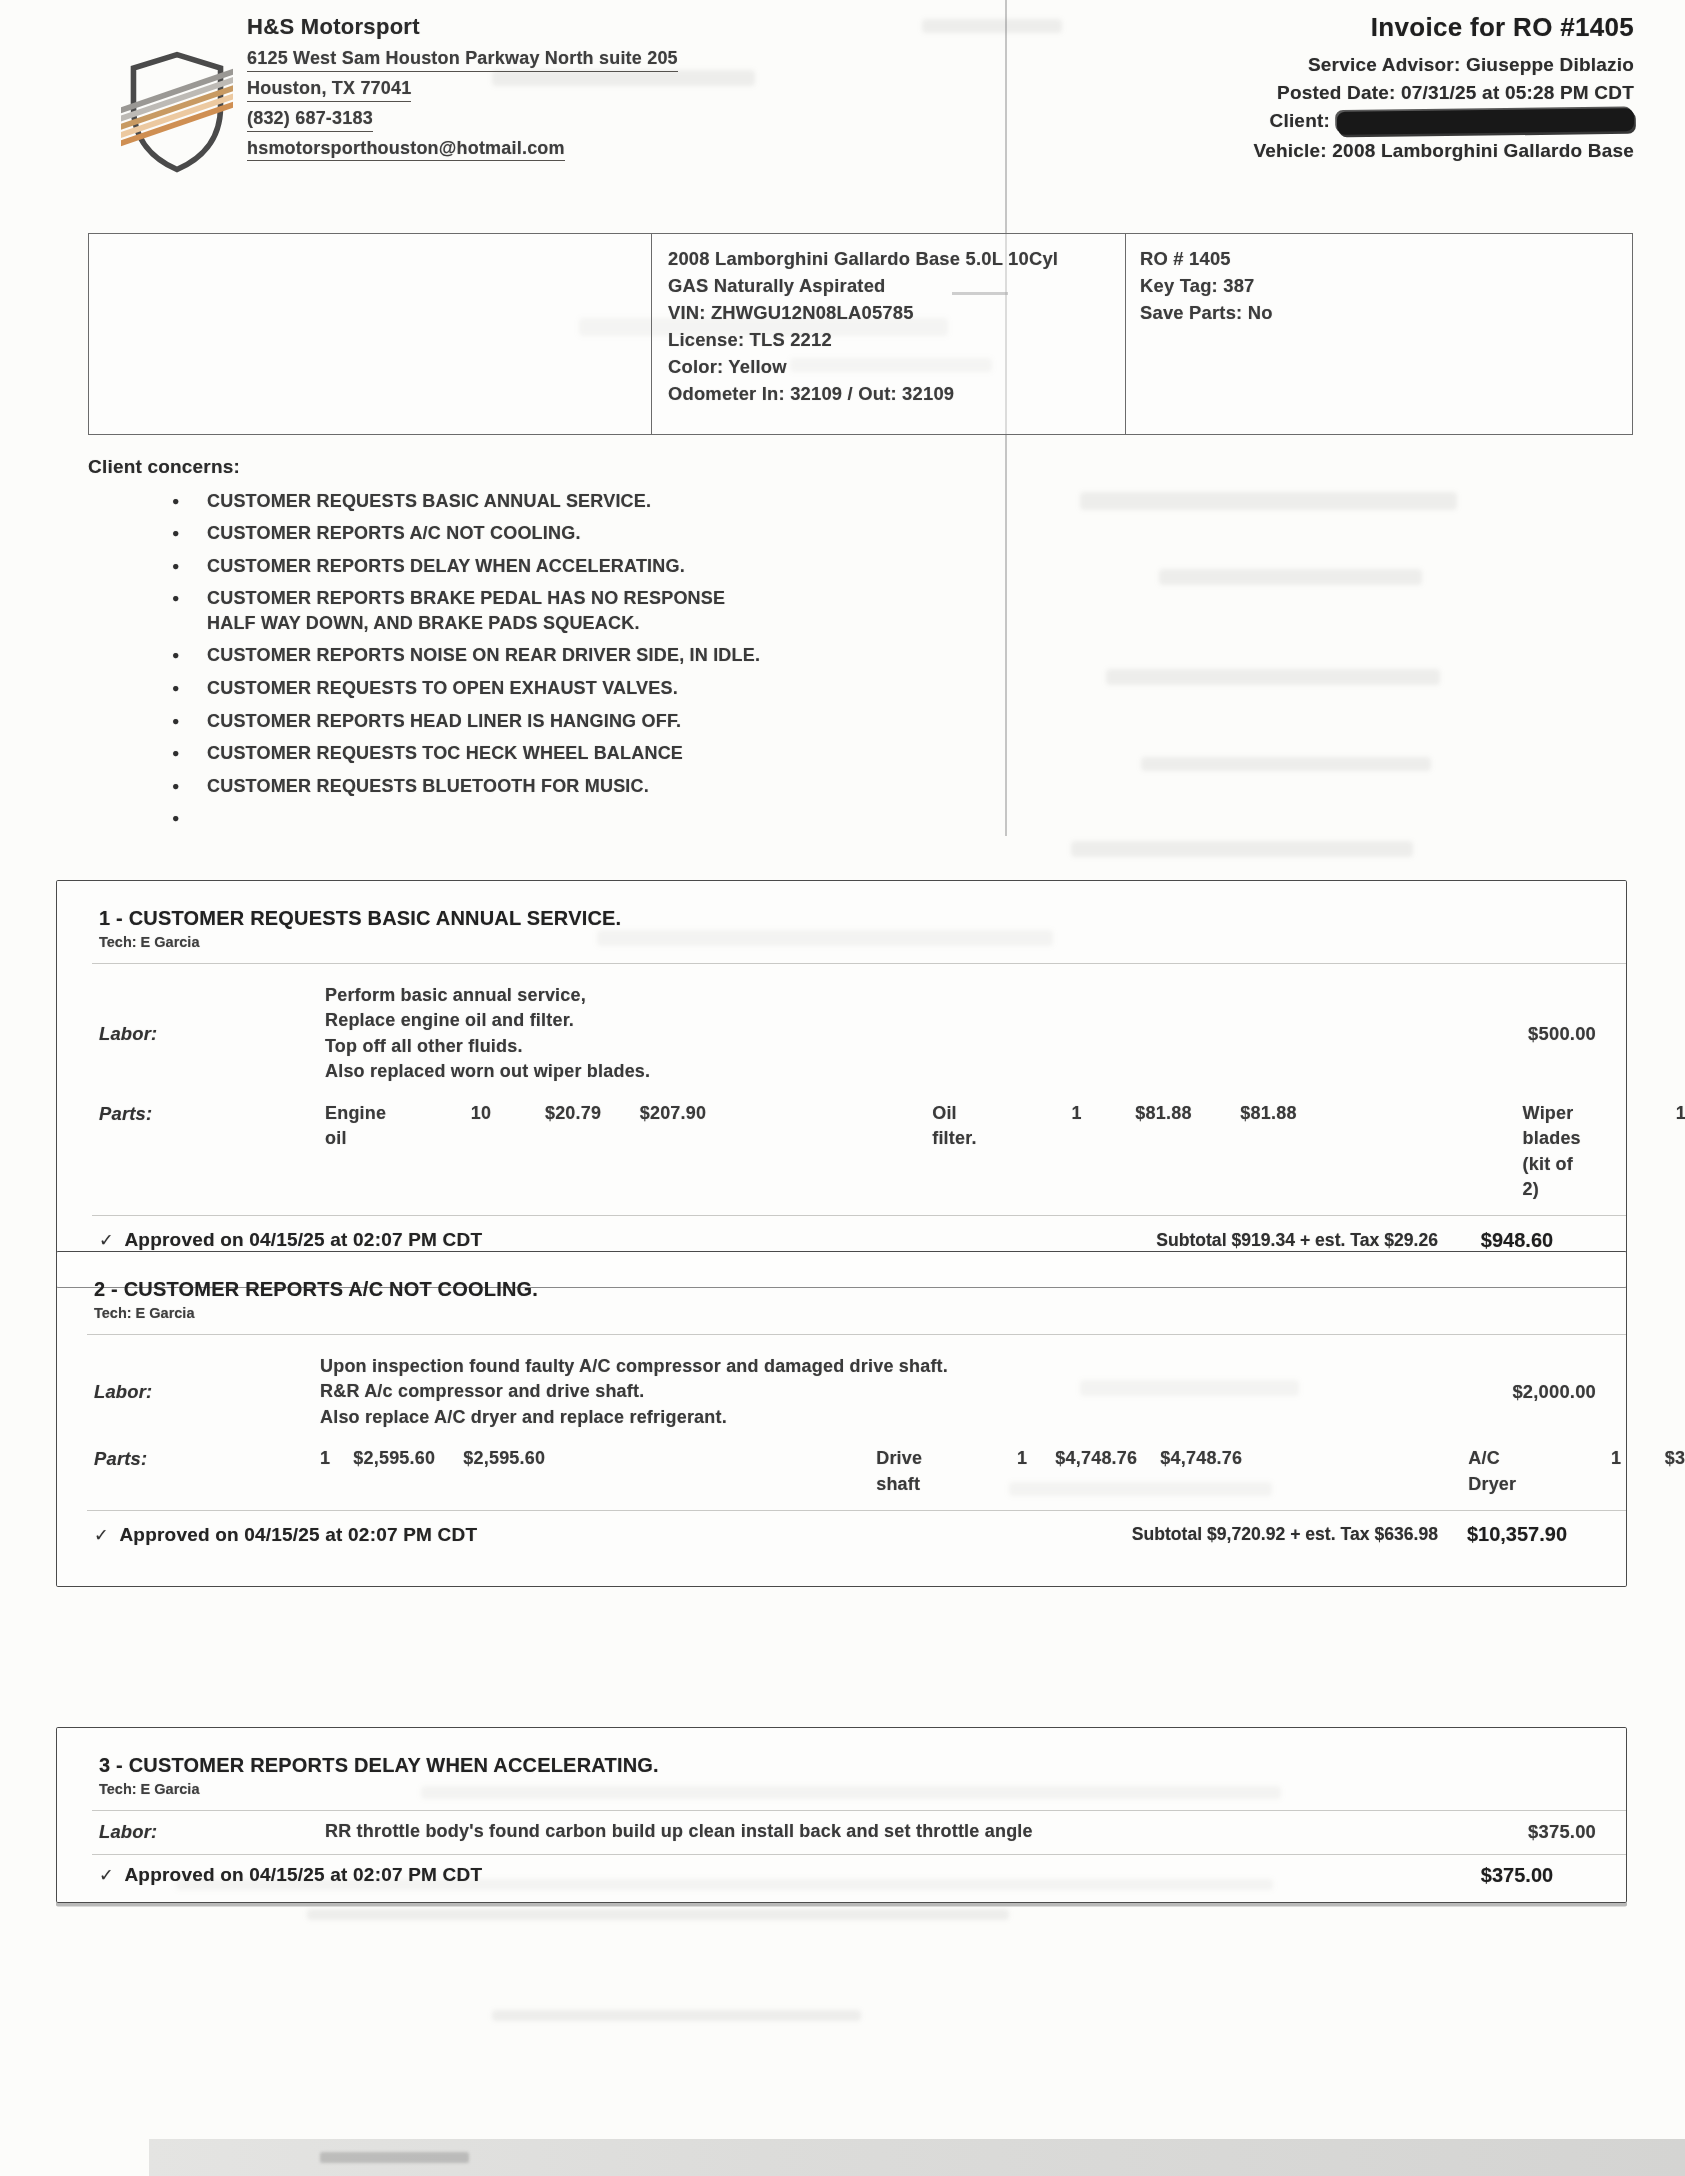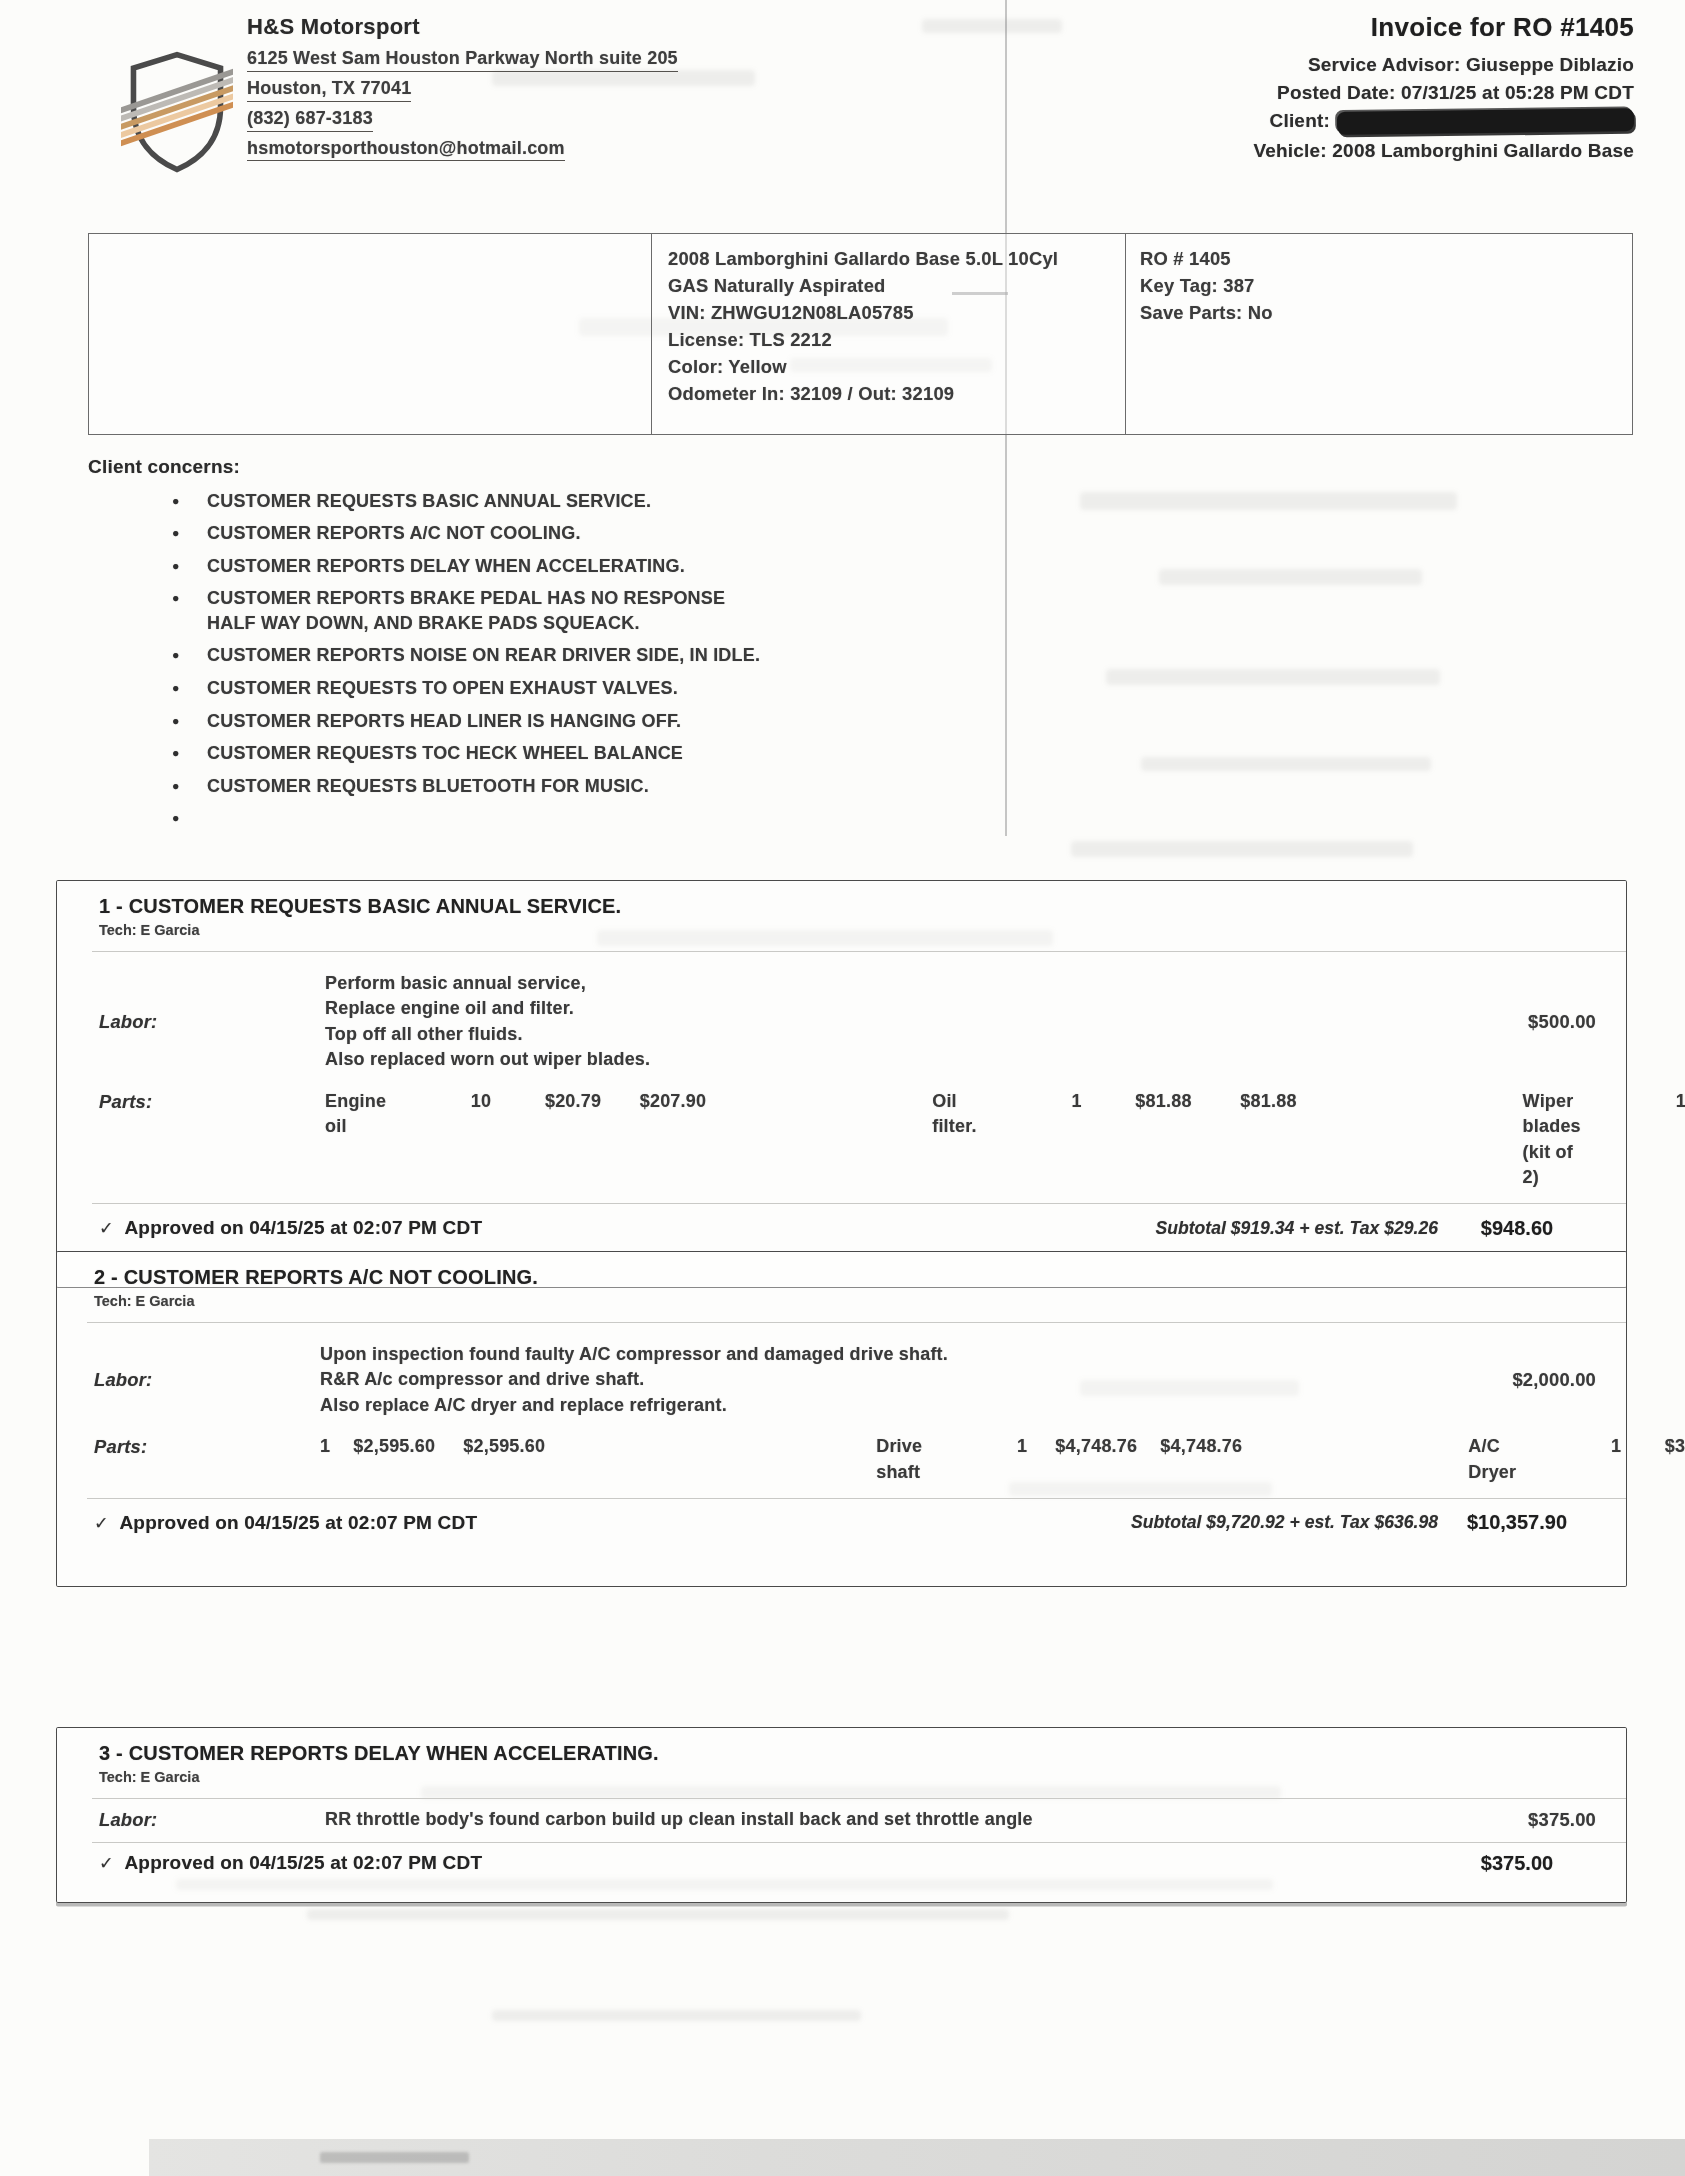--- a/index.html
+++ b/index.html
@@ -52,35 +52,35 @@
   .cbullet{width:35px;flex:0 0 35px;font-size:12.3px;line-height:24.6px;color:#2e2e2e;}
   .ctext{max-width:569px;font-size:18px;line-height:24.6px;font-weight:600;color:#3a3a3a;letter-spacing:0.2px;}
 
   
   .section{position:absolute;left:56px;width:1571px;border:1.8px solid #4a4a4a;
     box-sizing:border-box;background:rgba(255,255,255,0.35);
     padding:14px 30px 0 42px;border-radius:1.8px;}
   .sec1{top:880px;height:408px;}
   .sec2{top:1251px;height:336px;padding-left:37px;}
   .sec3{top:1727px;height:176px;box-shadow:0 3.5px 0 rgba(60,60,60,0.35);}
-  .sec-title{font-size:20px;font-weight:bold;color:#222;letter-spacing:0.2px;}
+  .sec-title{font-size:20px;font-weight:bold;color:#222;letter-spacing:0.2px;margin-top:12px;}
   .sec-tech{font-size:14.5px;font-weight:600;color:#3f3f3f;margin-top:4.4px;}
   .rule{border-top:1.8px solid #c9c9c6;margin:12.3px -30px 0 -7px;}
   .li-row{display:grid;grid-template-columns:226px 1fr 105px 110px 105px;align-items:start;}
   .cell{font-size:18px;line-height:25.5px;font-weight:600;color:#3a3a3a;letter-spacing:0.2px;}
   .cell.lbl{font-style:italic;font-weight:600;font-size:18.4px;color:#333;}
   .cell.qty,.cell.unit,.cell.total{text-align:right;}
   .labor-row{margin-top:19.3px;}
   .labor-row .lbl{align-self:center;}
   .labor-row .total{align-self:center;font-size:18.4px;}
   .parts{margin-top:16px;display:flex;flex-direction:row;row-gap:19px;}
   .approved-row{display:grid;grid-template-columns:1fr 492px 158px;align-items:center;margin-top:12.3px;}
   .appr{font-size:19px;font-weight:bold;color:#242424;letter-spacing:0.2px;}
   .appr .chk{font-weight:normal;font-size:17.6px;margin-right:10.5px;color:#333;}
-  .subtotal{font-style:italic;font-size:17.6px;font-weight:600;text-align:right;color:#303030;}
+  .subtotal{font-size:17.6px;font-weight:600;text-align:right;color:#303030;}
   .grand{font-size:20px;font-weight:bold;text-align:center;color:#1e1e1e;}
 </style>
 </head>
 <body>
 
 <div class="page">
 
   <div class="crease-v"></div>
   <div class="crease-h"></div>
   <div class="bleed" style="left:492px;top:70px;width:263px;height:16px;"></div>

